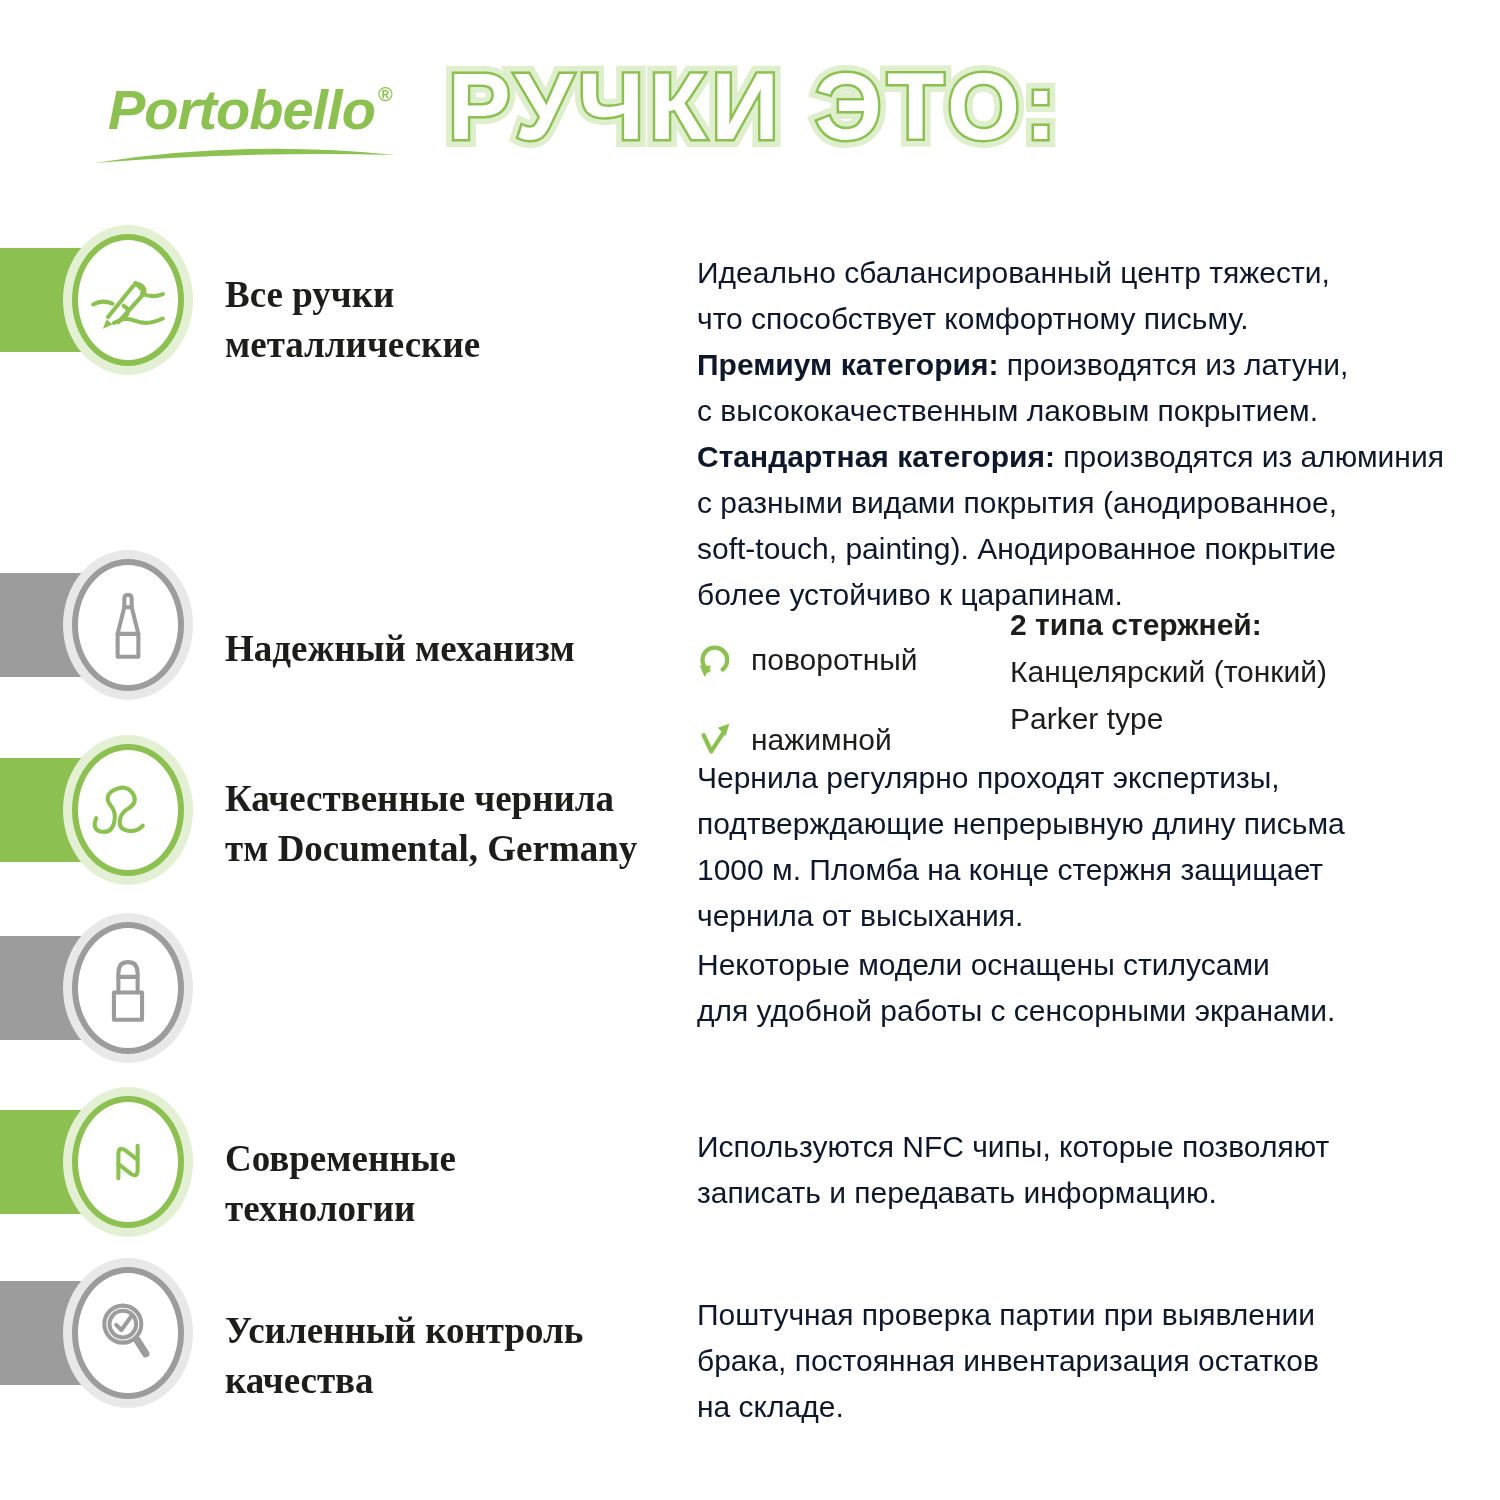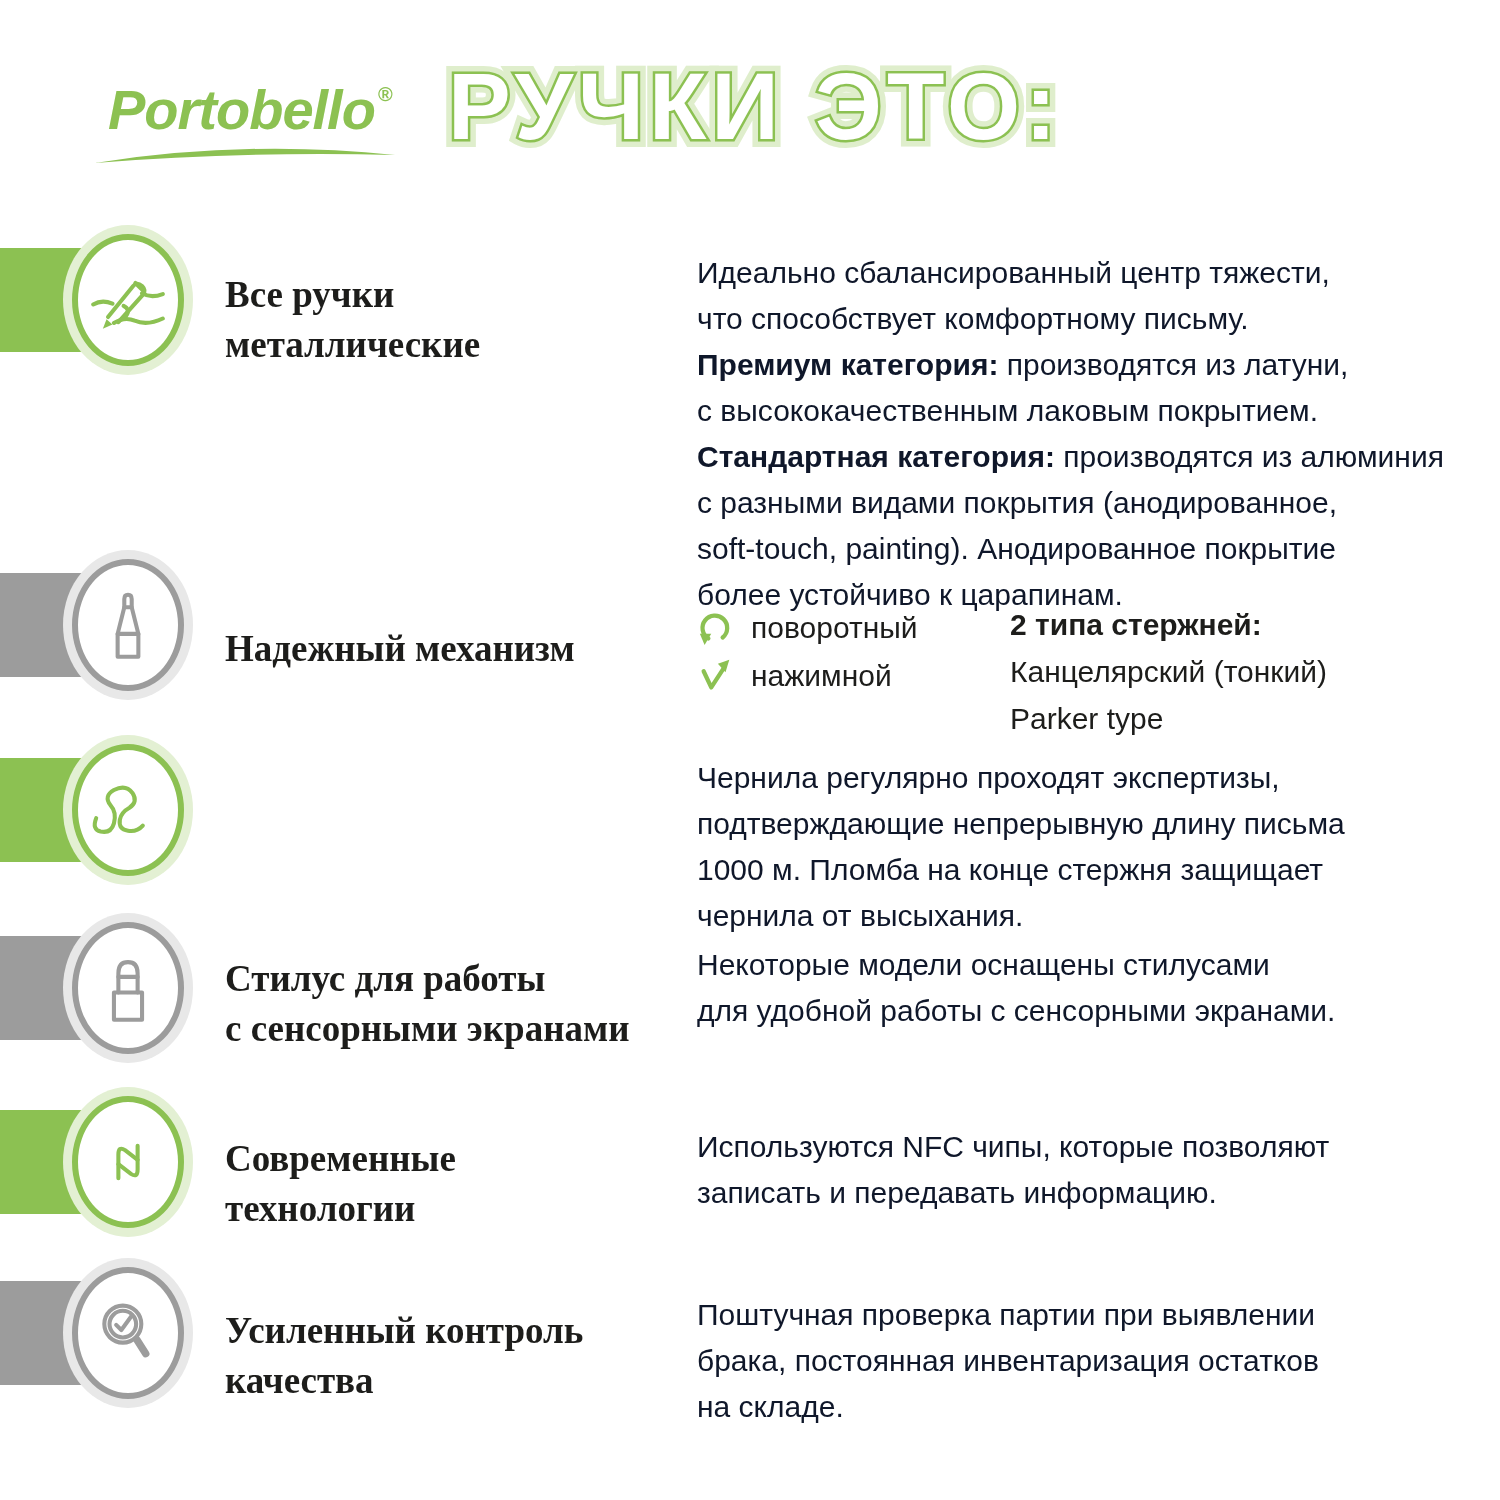--- a/index.html
+++ b/index.html
@@ -63,21 +63,21 @@
     white-space:pre-line;color:#1d1d1b;font-family:Liberation Serif, serif;
   }
   .row-text{
     position:absolute;left:697px;width:770px;
     font-size:30px;line-height:46px;color:#0f172a;
   }
   .row-text p{margin:0;white-space:pre-line;}
   .row-text strong{font-weight:bold;text-align:right;}
   
   .mech-block{position:absolute;left:697px;width:300px;}
-  .mech-item{display:flex;align-items:center;gap:16px;height:48px;font-size:30px;}
+  .mech-item{display:flex;align-items:center;gap:16px;height:48px;font-size:30px;margin-top:32px;}
   .mini-icon{width:38px;height:38px;flex:0 0 38px;}
   .mini-icon path{fill:none;stroke:#8CC152;stroke-width:4.5;stroke-linecap:round;stroke-linejoin:round;}
   .mini-icon polygon{fill:#8CC152;}
   .refill-block{position:absolute;left:1010px;width:450px;font-size:30px;line-height:47px;}
   .refill-heading{font-weight:bold;}
 </style>
 </head>
 <body>
 
 <div class="page">
@@ -154,39 +154,39 @@
   </div>
 
   <div class="icon-unit green" style="top:758px">
     <div class="bar"></div>
     <div class="bubble">
       <svg class="big-icon" viewBox="0 0 100 100">
         <path d="M7 61 Q1 76 13 79 Q27 82 31 68 Q35 53 26 43 Q17 31 31 23 Q47 15 56 27 Q64 39 52 47 Q41 53 39 63 Q37 76 50 78 Q62 80 70 71"></path>
       </svg>
     </div>
   </div>
+  <h3 class="row-title" style="top:756px">Качественные чернила
+тм Documental, Germany</h3>
   <div class="row-text" style="top:755px">
     <p><span>Чернила регулярно проходят экспертизы,
 подтверждающие непрерывную длину письма
 1000 м. Пломба на конце стержня защищает
 чернила от высыхания.</span></p>
   </div>
 
   <div class="icon-unit gray" style="top:936px">
     <div class="bar"></div>
     <div class="bubble">
       <svg class="big-icon" viewBox="0 0 100 100">
         <path d="M37 56 V30 Q37 15 50 15 Q63 15 63 30 V56"></path>
         <path d="M37 35 H63"></path>
         <path d="M31 56 H69 V93 H31 Z"></path>
       </svg>
     </div>
   </div>
-  <h3 class="row-title" style="top:936px">Стилус для работы
-с сенсорными экранами</h3>
   <div class="row-text" style="top:942px">
     <p><span>Некоторые модели оснащены стилусами
 для удобной работы с сенсорными экранами.</span></p>
   </div>
 
   <div class="icon-unit green" style="top:1110px">
     <div class="bar"></div>
     <div class="bubble">
       <svg class="big-icon" viewBox="0 0 100 100">
         <path d="M37 72 V40 Q37 28 46 34 L63 47"></path>

